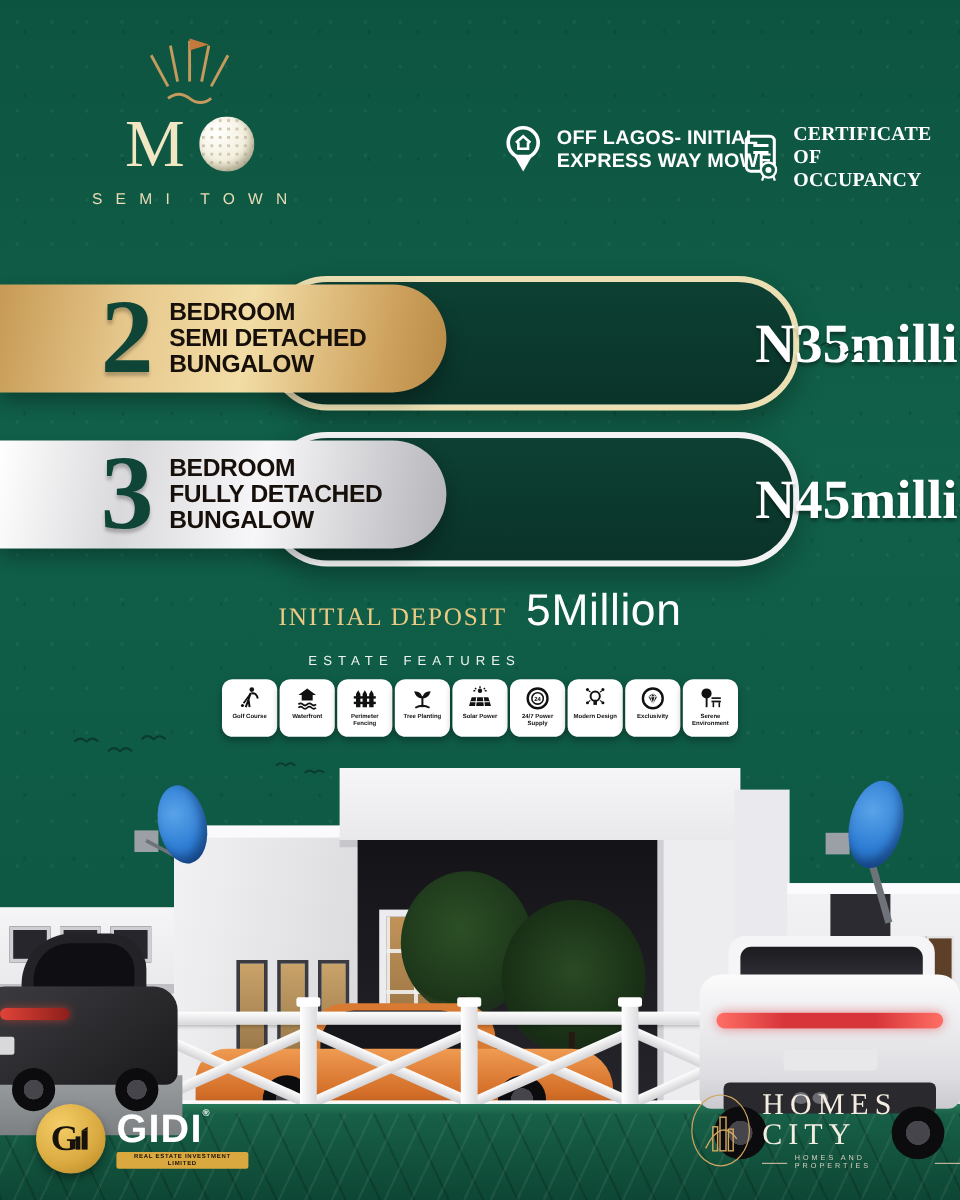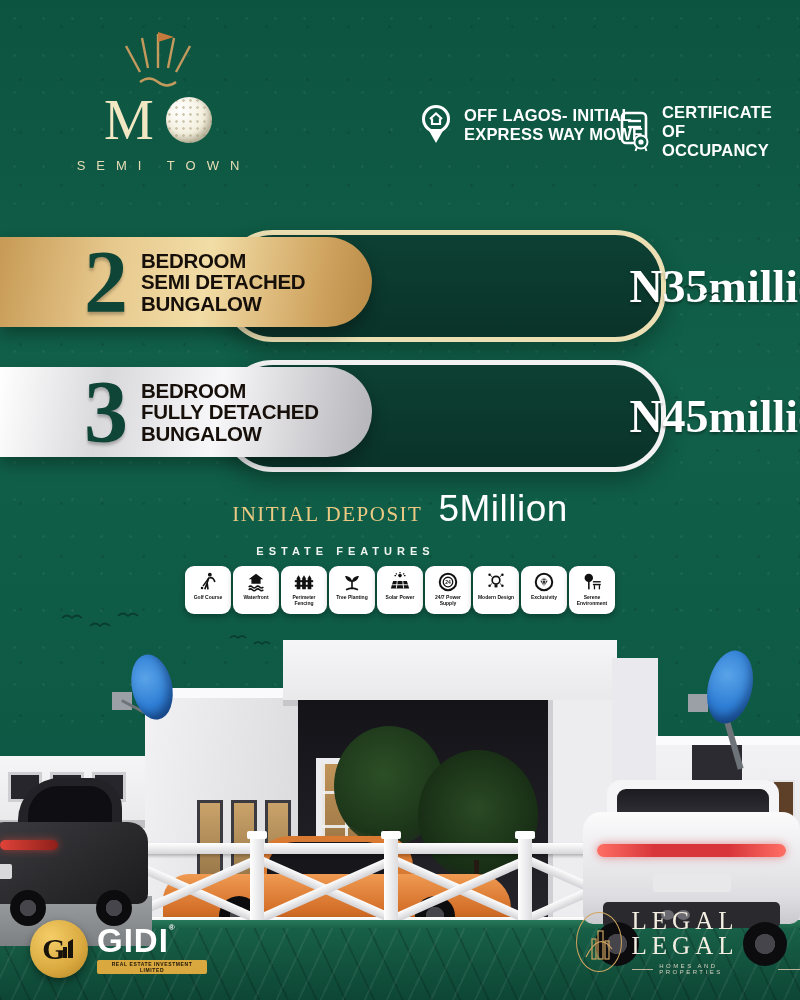--- a/index.html
+++ b/index.html
@@ -22,21 +22,21 @@
   .golfball{width:46px;height:46px;border-radius:50%;flex:0 0 auto;margin-left:-8px;
     background:
       radial-gradient(#cfc8ae 1.2px, transparent 1.5px),
       radial-gradient(circle at 32% 28%, #ffffff 0%, #f3efdd 55%, #cfc8b0 100%);
     background-size:7px 7px,100% 100%;
     box-shadow:inset -3px -4px 6px rgba(90,80,50,.35);}
   .logo-sub{font-size:13px;letter-spacing:11px;color:#e9dcb6;margin-top:10px;padding-left:11px;}
 
   .badge{display:flex;align-items:center;gap:10px;color:#fff;}
   .badge-loc{left:418px;top:103px;}
-  .badge-cert{left:618px;top:103px;}
+  .badge-cert{left:618px;top:103px;font-family:Liberation Serif, serif;}
   .badge-text{font-weight:bold;font-size:16.5px;line-height:1.14;letter-spacing:.2px;}
 
   
   .pill{left:222px;width:434px;height:102px;border-radius:51px;
     background:linear-gradient(180deg,#0d4033,#0a3329);
     box-shadow:0 10px 22px rgba(0,0,0,.28);}
   .pill-gold{top:230px;border:5px solid #ecdfb3;}
   .pill-silver{top:360px;border:5px solid #f2f2f2;}
   .band{left:0;width:372px;height:90px;border-radius:0 46px 46px 0;
     display:flex;align-items:center;gap:13px;padding-left:84px;box-sizing:border-box;
@@ -56,21 +56,21 @@
   .watermark{left:258px;top:466px;display:flex;align-items:center;gap:8px;opacity:.5;z-index:2;}
   .wm-ring{width:44px;height:44px;border-radius:50%;border:5px solid rgba(205,95,90,.55);
     display:flex;align-items:center;justify-content:center;}
   .wm-text{font-size:30px;font-weight:800;letter-spacing:.5px;color:rgba(115,175,220,.55);}
   .deposit{left:0;top:488px;width:800px;display:flex;align-items:baseline;justify-content:center;gap:16px;z-index:3;}
   .deposit-label{font-family:"Liberation Serif",serif;font-size:21px;letter-spacing:1.5px;color:#ecca84;}
   .deposit-amount{font-size:37px;font-weight:400;color:#ffffff;letter-spacing:.5px;}
 
   
   .features-title{left:0;top:545px;width:691px;text-align:center;
-    font-size:11px;font-weight:bold;letter-spacing:5px;color:#eef5f0;}
+    font-size:11px;font-weight:normal;letter-spacing:5px;color:#eef5f0;}
   .features-row{left:185px;top:566px;width:430px;display:flex;gap:2px;}
   .tile{width:46px;height:48px;background:#fff;border-radius:9px;box-sizing:border-box;
     display:flex;flex-direction:column;align-items:center;justify-content:flex-start;
     padding-top:5px;box-shadow:0 3px 6px rgba(0,0,0,.3);}
   .tile svg{flex:0 0 auto;}
   .tile-label{font-size:5px;font-weight:bold;color:#111;text-align:center;line-height:1.15;margin-top:2px;padding:0 2px;}
 
   
   .scene{left:0;top:628px;width:800px;height:372px;}
   .scene .abs{position:absolute;}
@@ -467,21 +467,21 @@
   <div class="abs legal">
     <div class="legal-mark">
       <svg width="30" height="34" viewBox="0 0 30 34">
         <path d="M2 30 q13 -26 26 -8" fill="none" stroke="#cfa55f" stroke-width="1.2"></path>
         <rect x="8" y="12" width="4" height="20" fill="none" stroke="#cfa55f" stroke-width="1.2"></rect>
         <rect x="14" y="4" width="5" height="28" fill="none" stroke="#cfa55f" stroke-width="1.2"></rect>
         <rect x="21" y="14" width="4" height="18" fill="none" stroke="#cfa55f" stroke-width="1.2"></rect>
       </svg>
     </div>
     <div>
-      <div class="legal-name">LEGAL LEGAL</div>
+      <div class="legal-name">HOMES CITY</div>
       <div class="legal-tagrow">
         <div class="legal-rule"></div>
         <div class="legal-tag">HOMES AND PROPERTIES</div>
         <div class="legal-rule"></div>
       </div>
     </div>
   </div>
 
 </div>
 

